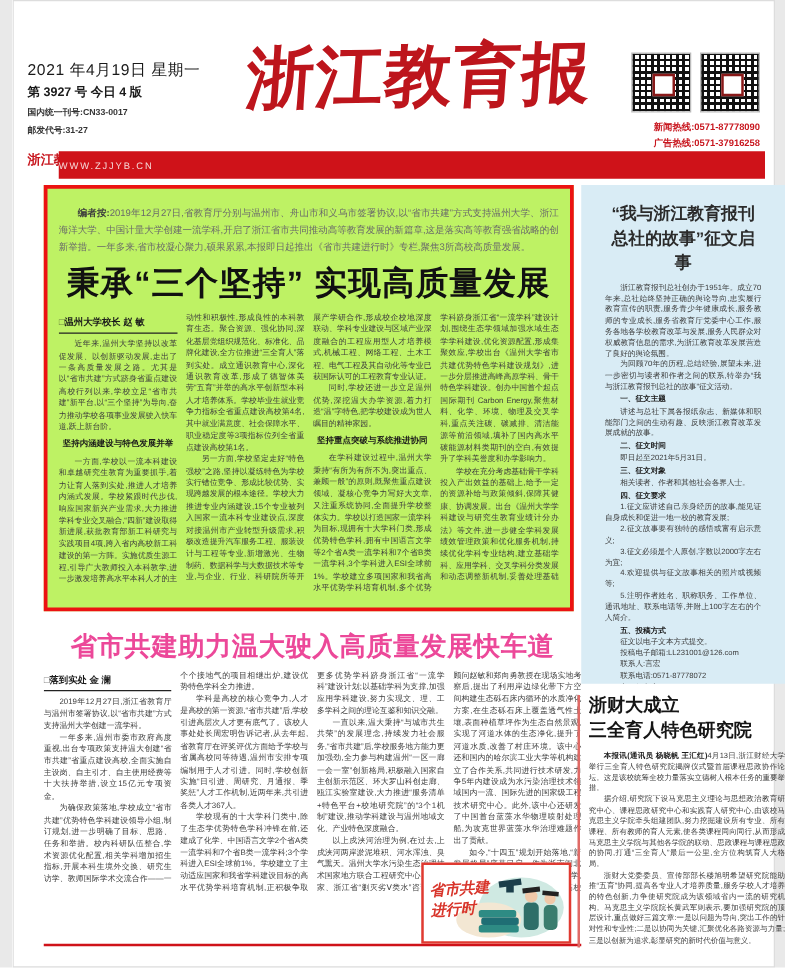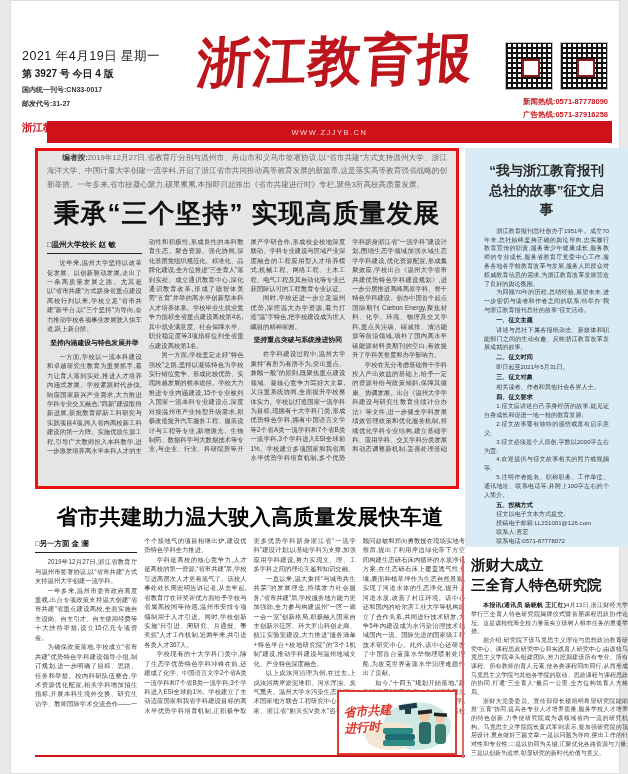--- a/index.html
+++ b/index.html
@@ -14,43 +14,43 @@
   .publisher-line{margin-top:12px;font-size:10.5px;font-weight:bold;color:#c8161e;}
   .publisher-line .suffix{font-size:6.5px;color:#444;font-weight:bold;margin-left:3px;}
   .masthead{position:absolute;left:180px;top:26px;width:290px;text-align:center;font-family:"Liberation Serif",serif;font-size:54px;font-weight:bold;color:#bd151c;transform:skewX(-5deg) rotate(-1deg);letter-spacing:1px;line-height:1.3;}
   .contact{position:absolute;right:12px;top:42px;width:130px;}
   .qr-row{display:flex;gap:7px;justify-content:flex-end;}
   .qr{width:46px;height:46px;border:1px solid #bbb;background:
       repeating-linear-gradient(0deg,#111 0 2px,transparent 2px 5px),
       repeating-linear-gradient(90deg,#111 0 2px,#fff 2px 5px);position:relative;}
   .qr::after{content:"";position:absolute;left:16px;top:16px;width:14px;height:14px;background:#fff;border:2px solid #8a1a1a;}
   .hotlines{margin-top:6px;text-align:right;font-size:7.5px;font-weight:bold;color:#c8161e;line-height:1.7;}
-  .site-bar{position:absolute;left:37px;right:8px;top:121px;height:22px;background:#cf1219;color:#f6d9d9;display:flex;align-items:center;justify-content:center;font-size:7.5px;letter-spacing:1.5px;}
-
-  
-  .main-article{position:absolute;left:25px;top:148px;width:424px;height:341px;border:3.5px solid #ec1212;background:#e5e5e5;padding:0 9px;box-sizing:border-box;overflow:hidden;}
+  .site-bar{position:absolute;left:37px;right:8px;top:121px;height:22px;background:#cf1219;color:#f6d9d9;display:flex;align-items:center;justify-content:flex-start;font-size:7.5px;letter-spacing:1.5px;}
+
+  
+  .main-article{position:absolute;left:25px;top:148px;width:424px;height:341px;border:3.5px solid #ec1212;background:#bef264;padding:13px 9px;box-sizing:border-box;overflow:hidden;}
   .editor-note{margin:0 0 5px 0;font-size:7.6px;line-height:1.75;color:#6a6a6a;text-align:justify;text-indent:2em;}
   .editor-note b{color:#3d3d3d;}
   .main-headline{margin:2px 0 6px 0;text-align:center;font-size:26px;font-weight:900;color:#111;letter-spacing:1px;font-family:"Liberation Sans",sans-serif;}
   .cols{column-gap:7px;column-fill:auto;text-align:justify;color:#3c3c3c;}
   .main-cols{column-count:4;height:226px;font-size:6.3px;line-height:1.5;overflow:hidden;}
   .byline{font-size:7.5px;font-weight:bold;color:#1a1a1a;border-bottom:1.5px solid #222;padding:2px 0 3px 0;margin-bottom:4px;}
   .bodyp{margin:0;text-indent:2em;}
   .subhead{margin:4px 0;font-weight:bold;text-align:center;color:#1a1a1a;font-size:1.08em;}
 
   
   .callout{position:absolute;left:455px;top:148px;width:163px;height:399px;background:#d9ecf5;padding:9px 19px;box-sizing:border-box;overflow:hidden;color:#3b3b3b;}
   .callout-title{font-size:13.5px;font-weight:bold;text-align:center;line-height:1.45;color:#2b2b2b;margin:4px 0 7px 0;}
   .callout-body{font-size:6.1px;line-height:1.45;text-align:justify;}
   .callout-body .subhead{text-align:left;text-indent:2em;margin:1px 0;font-size:1em;}
   .callout-sign{margin-top:5px;text-align:right;font-weight:bold;font-size:6.8px;line-height:1.6;color:#2b2b2b;padding-right:6px;}
 
   
   .bottom-article{position:absolute;left:25px;top:503px;width:430px;height:262px;}
-  .bottom-headline{margin:0 0 5px 0;text-align:center;font-size:21px;font-weight:900;color:#000000;letter-spacing:.5px;}
+  .bottom-headline{margin:0 0 5px 0;text-align:center;font-size:21px;font-weight:900;color:#ec4899;letter-spacing:.5px;}
   .bottom-cols{column-count:4;height:188px;font-size:6.3px;line-height:1.5;overflow:hidden;}
   .red-rule{position:absolute;left:0;right:0;bottom:8px;height:2.5px;background:#cf1219;}
   .illus{position:absolute;right:8px;bottom:10px;width:120px;height:65px;background:#fff;border:2px solid #e03a31;box-sizing:border-box;overflow:hidden;}
   .illus-caption{position:absolute;left:5px;top:12px;font-family:"Liberation Serif",serif;font-weight:bold;font-style:italic;color:#d8352b;font-size:12px;line-height:1.3;transform:rotate(-4deg);}
 
   
   .v-divider{position:absolute;left:452px;top:556px;width:1.5px;height:202px;background:#e06a66;}
   .right-article{position:absolute;left:461px;top:556px;width:157px;height:210px;overflow:hidden;}
   .right-headline{margin:0 0 6px 0;font-size:14.5px;font-weight:900;color:#151515;line-height:1.35;}
   .right-body{font-size:6px;line-height:1.45;text-align:justify;color:#3c3c3c;}
@@ -136,21 +136,21 @@
       </div>
     <div class="callout-sign">
       <div>浙江教育报刊总社</div>
       <div>2021年4月</div>
     </div>
   </aside>
 
   <section class="bottom-article">
     <h2 class="bottom-headline">省市共建助力温大驶入高质量发展快车道</h2>
     <div class="cols bottom-cols">
-      <div class="byline">□另一方面 金 澜</div>
+      <div class="byline">□落到实处 金 澜</div>
       <div>
           <p class="bodyp">2019年12月27日,浙江省教育厅与温州市签署协议,以“省市共建”方式支持温州大学创建一流学科。</p>
           <p class="bodyp">一年多来,温州市委市政府高度重视,出台专项政策支持温大创建“省市共建”省重点建设高校,全面实施自主设岗、自主引才、自主使用经费等十大扶持举措,设立15亿元专项资金。</p>
           <p class="bodyp">为确保政策落地,学校成立“省市共建”优势特色学科建设领导小组,制订规划,进一步明确了目标、思路、任务和举措。校内科研队伍整合,学术资源优化配置,相关学科增加招生指标,开展本科生境外交换、研究生访学、教师国际学术交流合作——一个个接地气的项目相继出炉,建设优势特色学科全力推进。</p>
           <p class="bodyp">学科是高校的核心竞争力,人才是高校的第一资源,“省市共建”后,学校引进高层次人才更有底气了。该校人事处处长周宏明告诉记者,从去年起,省教育厅在评奖评优方面给予学校与省属高校同等待遇,温州市安排专项编制用于人才引进。同时,学校创新实施“日引进、周研究、月通报、季奖惩”人才工作机制,近两年来,共引进各类人才367人。</p>
           <p class="bodyp">学校现有的十大学科门类中,除了生态学优势特色学科冲锋在前,还建成了化学、中国语言文学2个省A类一流学科和7个省B类一流学科;3个学科进入ESI全球前1%。学校建立了主动适应国家和我省学科建设目标的高水平优势学科培育机制,正积极争取更多优势学科跻身浙江省“一流学科”建设计划;以基础学科为支撑,加强应用学科建设,努力实现文、理、工多学科之间的理论互鉴和知识交融。</p>
           <p class="bodyp">一直以来,温大秉持“与城市共生共荣”的发展理念,持续发力社会服务,“省市共建”后,学校服务地方能力更加强劲,全力参与构建温州“一区一廊一会一室”创新格局,积极融入国家自主创新示范区、环大罗山科创走廊、瓯江实验室建设,大力推进“服务清单+特色平台+校地研究院”的“3个1机制”建设,推动学科建设与温州地域文化、产业特色深度融合。</p>
           <p class="bodyp">以上戍浃河治理为例,在过去,上戍浃河两岸淤泥堆积、河水浑浊、臭气熏天。温州大学水污染生态治理技术国家地方联合工程研究中心治水专家、浙江省“剿灭劣Ⅴ类水”咨询技术顾问赵敏和郑向勇教授在现场实地考察后,提出了利用岸边绿化带下方空间构建生态砾石床内循环的水质净化方案,在生态砾石床上覆盖透气性土壤,表面种植草坪作为生态自然景观,实现了河道水体的生态净化,提升了河道水质,改善了村庄环境。该中心还和国内的哈尔滨工业大学等机构建立了合作关系,共同进行技术研发,力争5年内建设成为水污染治理技术领域国内一流、国际先进的国家级工程技术研究中心。此外,该中心还研发了中国首台蓝藻水华物理喷射处理船,为攻克世界蓝藻水华治理难题作出了贡献。</p>
           <p class="bodyp">如今,“十四五”规划开始落地,“新发展格局”序幕已启。作为浙南闽北赣东唯一的综合性教学研究型大学,温大党委书记谢树华告诉记者,高校质量看学生,高校特色看学科,高校地位看贡献,未来将以更高的水平推动特色鲜明的教学研究型大学建设,忠实践行“八八战略”,奋力打造浙南高等教育的“重要窗口”。</p>
         </div>

